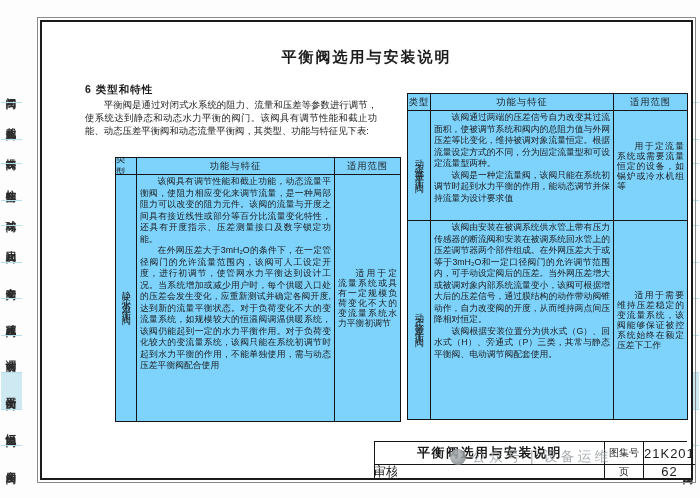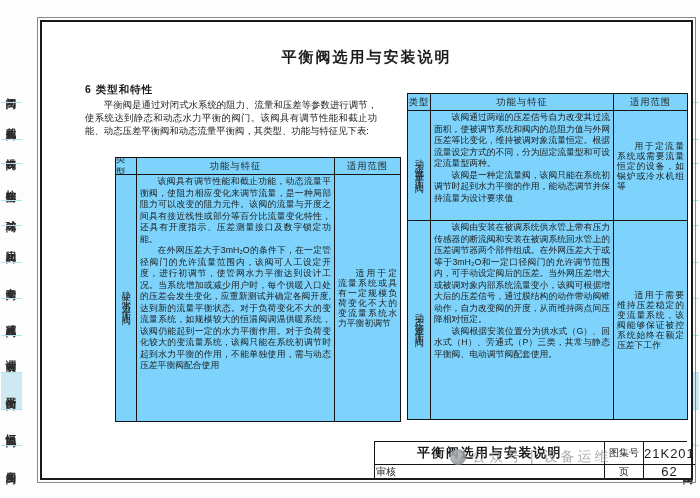--- a/index.html
+++ b/index.html
@@ -70,21 +70,21 @@
     display:flex; border-left:1.5px solid #141414; border-top:1.5px solid #141414; background:#fff;
   }
   .tb-left { width:230px; display:flex; flex-direction:column; }
   .tb-title {
     flex:1; display:flex; align-items:center; justify-content:center;
     font-size:13px; font-weight:bold; letter-spacing:1.5px;
   }
   .tb-sigrow { height:14px; display:flex; border-top:1px solid #141414; }
   .sig-cell {
     display:flex; align-items:center; justify-content:center;
-    font-size:10px; white-space:nowrap; overflow:hidden;
+    font-size:13px; white-space:nowrap; overflow:hidden;
   }
   .sig-cell + .sig-cell { border-left:6px solid #3b82f6;margin-top:36px; }
   .sig-label { width:22px; }
   .sig-name  { width:27px; }
   .sig-sign  { flex:1; font-family:"DejaVu Serif",serif; font-style:italic; font-size:8px; color:#222; }
   .tb-right { flex:1; display:grid; grid-template-columns:38px 1fr; grid-template-rows:1fr 14px; border-left:1px solid #141414; }
   .tb-right > div { display:flex; align-items:center; justify-content:center; }
   .tb-lab { font-size:10px; border-left:none; }
   .tb-val { border-left:1px solid #141414; font-size:13px; letter-spacing:1px; }
   .tb-row2 { border-top:1px solid #141414; }

